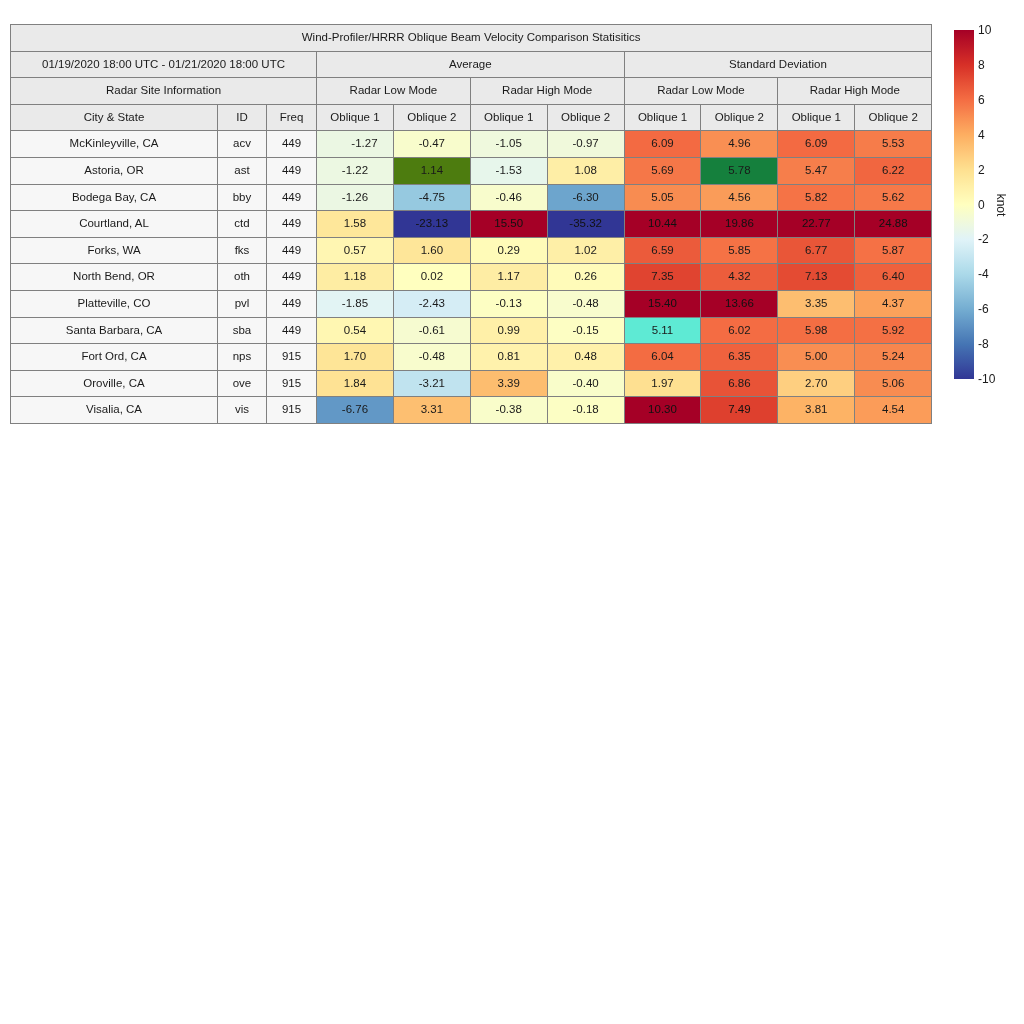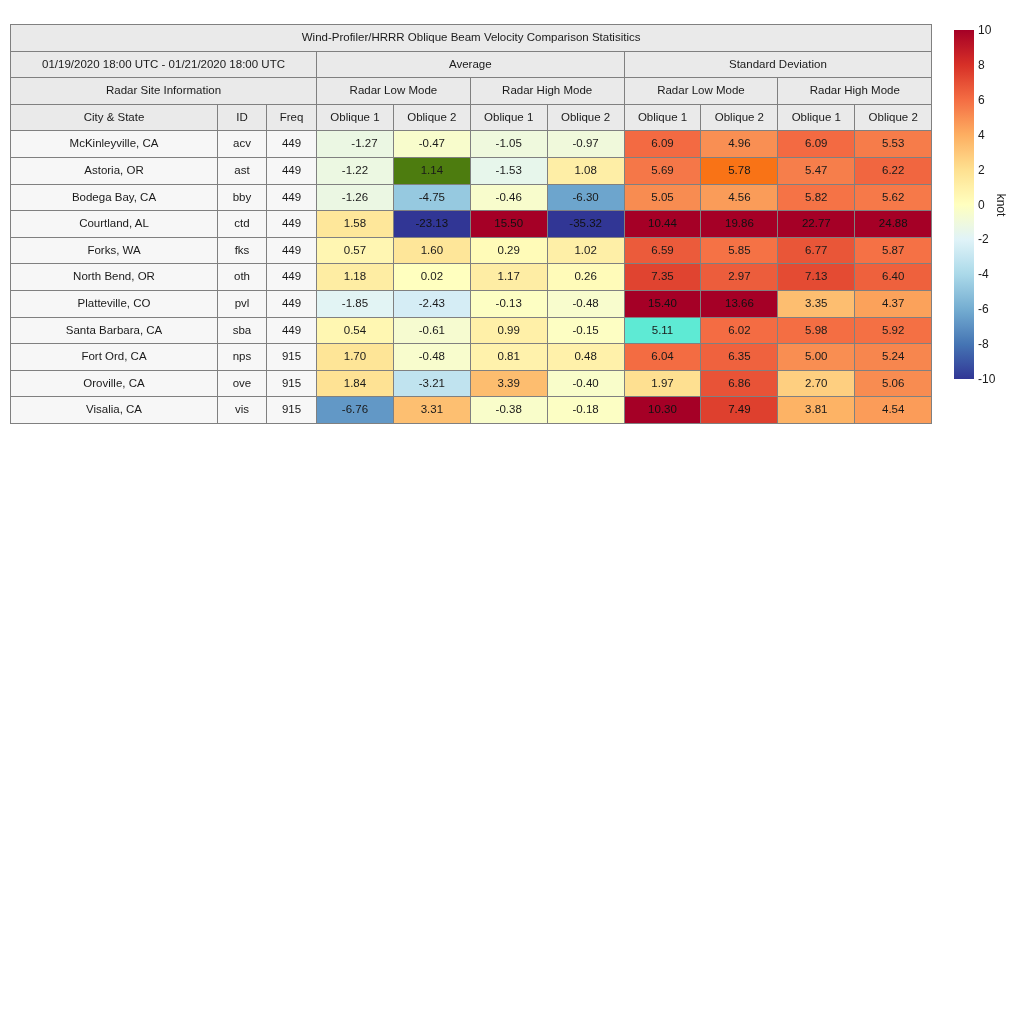--- a/index.html
+++ b/index.html
@@ -160,21 +160,21 @@
         </tr>
         <tr>
           <td class="site-cell">Astoria, OR</td>
           <td class="site-cell">ast</td>
           <td class="site-cell">449</td>
           <td class="val" style="background: rgb(236, 248, 226); color: rgb(26, 26, 26);">-1.22</td>
           <td class="val" style="background: #4d7c0f; color: rgb(26, 26, 26);">1.14</td>
           <td class="val" style="background: rgb(231, 246, 235); color: rgb(26, 26, 26);">-1.53</td>
           <td class="val" style="background: rgb(254, 238, 166); color: rgb(26, 26, 26);">1.08</td>
           <td class="val" style="background: rgb(245, 119, 72); color: rgb(26, 26, 26);">5.69</td>
-          <td class="val" style="background: #f97316; color: rgb(26, 26, 26);">5.78</td>
+          <td class="val" style="background: #15803d; color: rgb(26, 26, 26);">5.78</td>
           <td class="val" style="background: rgb(246, 126, 75); color: rgb(26, 26, 26);">5.47</td>
           <td class="val" style="background: rgb(241, 102, 64); color: rgb(26, 26, 26);">6.22</td>
         </tr>
         <tr>
           <td class="site-cell">Bodega Bay, CA</td>
           <td class="site-cell">bby</td>
           <td class="site-cell">449</td>
           <td class="val" style="background: rgb(235, 247, 227); color: rgb(26, 26, 26);">-1.26</td>
           <td class="val" style="background: rgb(150, 201, 224); color: rgb(26, 26, 26);">-4.75</td>
           <td class="val" style="background: rgb(248, 252, 204); color: rgb(26, 26, 26);">-0.46</td>
@@ -212,21 +212,21 @@
         </tr>
         <tr>
           <td class="site-cell">North Bend, OR</td>
           <td class="site-cell">oth</td>
           <td class="site-cell">449</td>
           <td class="val" style="background: rgb(254, 237, 163); color: rgb(26, 26, 26);">1.18</td>
           <td class="val" style="background: rgb(255, 255, 191); color: rgb(26, 26, 26);">0.02</td>
           <td class="val" style="background: rgb(254, 237, 164); color: rgb(26, 26, 26);">1.17</td>
           <td class="val" style="background: rgb(255, 251, 185); color: rgb(26, 26, 26);">0.26</td>
           <td class="val" style="background: rgb(224, 68, 48); color: rgb(26, 26, 26);">7.35</td>
-          <td class="val" style="background: rgb(236, 93, 60); color: rgb(26, 26, 26);">2.97</td>
+          <td class="val" style="background: rgb(236, 93, 60); color: rgb(26, 26, 26);">4.32</td>
           <td class="val" style="background: rgb(228, 75, 51); color: rgb(26, 26, 26);">7.13</td>
           <td class="val" style="background: rgb(238, 97, 61); color: rgb(26, 26, 26);">6.40</td>
         </tr>
         <tr>
           <td class="site-cell">Platteville, CO</td>
           <td class="site-cell">pvl</td>
           <td class="site-cell">449</td>
           <td class="val" style="background: rgb(226, 244, 244); color: rgb(26, 26, 26);">-1.85</td>
           <td class="val" style="background: rgb(213, 237, 245); color: rgb(26, 26, 26);">-2.43</td>
           <td class="val" style="background: rgb(253, 254, 195); color: rgb(26, 26, 26);">-0.13</td>

